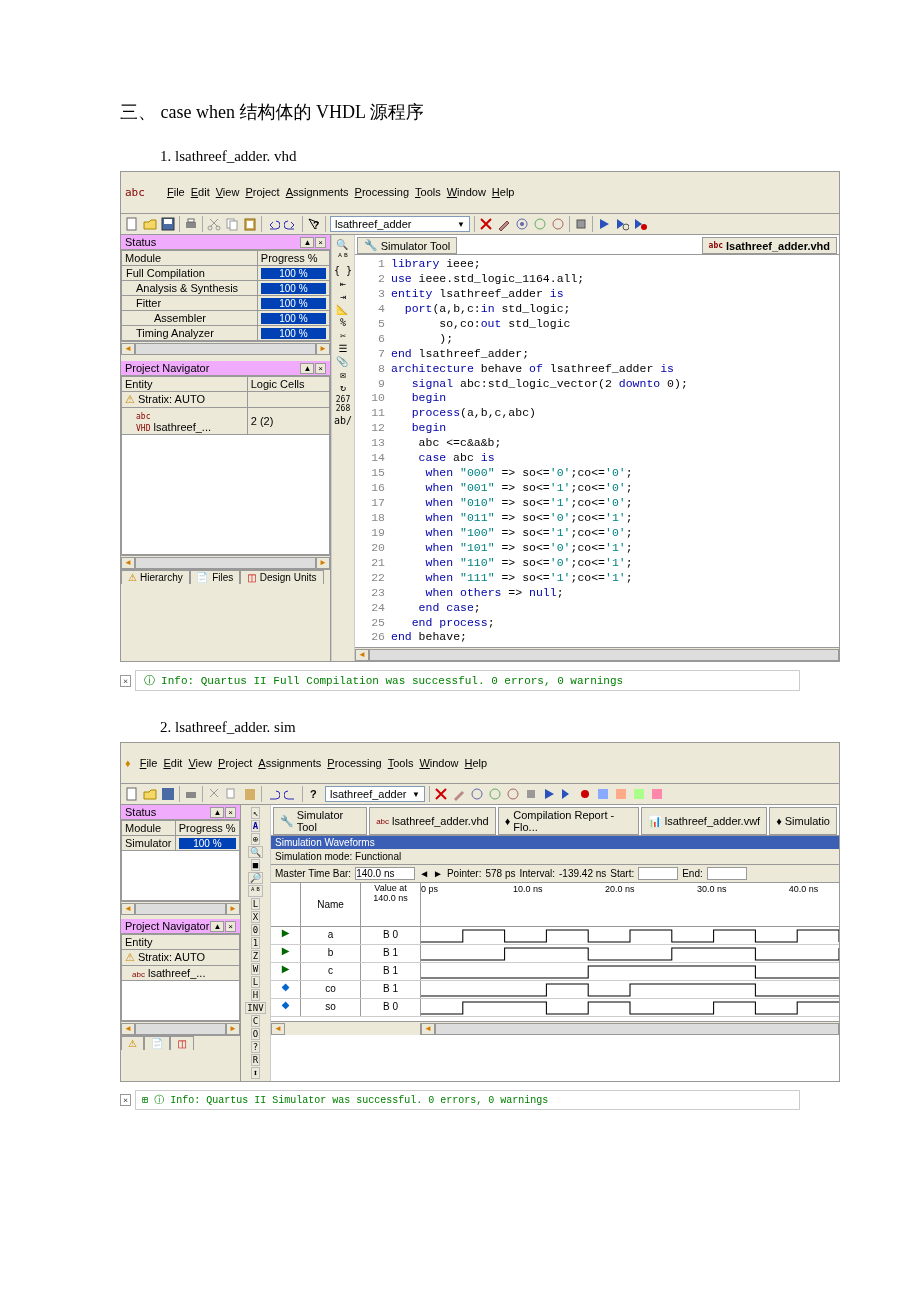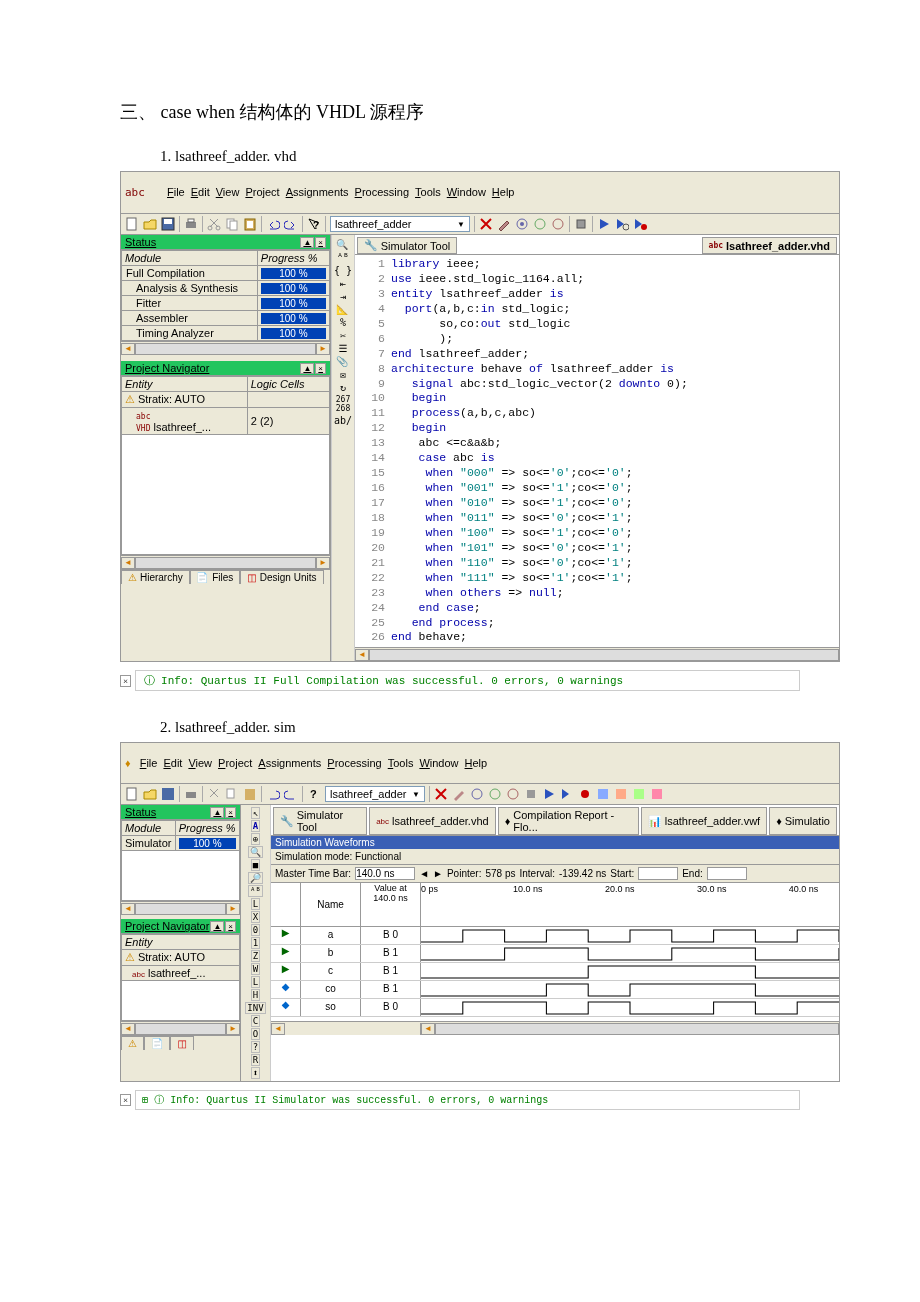--- a/index.html
+++ b/index.html
@@ -18,25 +18,25 @@
 .left-col { width: 210px; border-right: 1px solid #999; }
 .vtoolbar { width: 24px; border-left: 1px solid #ccc; border-right: 1px solid #ccc; display: flex; flex-direction: column; align-items: center; gap: 2px; padding: 4px 0; background: #ece9d8; }
 .vtoolbar span { font-size: 10px; font-family: monospace; }
 .code-area { flex: 1; background: #fff; display: flex; flex-direction: column; }
 .doc-tabs { display: flex; border-bottom: 1px solid #999; padding: 2px 2px 0 2px; gap: 2px; }
 .doc-tab { border: 1px solid #999; padding: 1px 6px; background: #ece9d8; display: flex; align-items: center; gap: 3px; font-size: 11px; }
 .code { font-family: "Courier New", monospace; font-size: 11.5px; padding: 2px 2px 2px 0; line-height: 1.3; white-space: pre; }
 .ln { color: #888; display: inline-block; width: 30px; text-align: right; margin-right: 6px; }
 .kw { color: #0000aa; }
 .str { color: #008080; }
-.panel-title { background: #22c55e; border-bottom: 1px solid #999; padding: 1px 4px; display: flex; justify-content: space-between; align-items: center; text-decoration: underline; }
+.panel-title { background: #f0abfc; border-bottom: 1px solid #999; padding: 1px 4px; display: flex; justify-content: space-between; align-items: center; }
 .panel-title .btns { display: flex; gap: 1px; }
 .panel-title .tb { border: 1px solid #999; font-size: 8px; padding: 0 2px; background: #ece9d8; }
 .status-tbl { width: 100%; border: 1px solid #999; font-size: 11px; border-collapse: collapse; }
-.status-tbl th { background: #ece9d8; border: 1px solid #999; font-weight: normal; padding: 1px 3px; text-align: left; font-style: italic; }
+.status-tbl th { background: #ece9d8; border: 1px solid #999; font-weight: normal; padding: 1px 3px; text-align: left; }
 .status-tbl td { border: 1px solid #999; padding: 1px 3px; }
 .prog { background: #0042b5; color: #fff; text-align: center; padding: 0 4px; font-size: 10px; }
 .scroll-strip { height: 14px; background: #ece9d8; border-top: 1px solid #999; display: flex; align-items: center; }
 .scroll-arrow { width: 14px; height: 12px; border: 1px solid #999; background: #ece9d8; display: flex; align-items: center; justify-content: center; font-size: 8px; color: #d47a00; }
 .bottom-tabs { display: flex; border-top: 1px solid #999; }
 .btab { border: 1px solid #999; padding: 1px 6px; background: #ece9d8; font-size: 10px; display: flex; gap: 3px; align-items: center; border-bottom: none; }
 .msgbar { background: #fff; padding: 2px 8px; display: flex; align-items: center; gap: 6px; color: #008000; font-family: "Courier New", monospace; font-size: 11px; }
 .msgbar-wrap { display: flex; align-items: center; gap: 4px; }
 .wave-area { flex: 1; display: flex; flex-direction: column; background: #fff; }
 .sim-timebar { display: flex; align-items: center; gap: 4px; padding: 2px 4px; font-size: 10px; background: #ece9d8; border-bottom: 1px solid #999; }
@@ -173,21 +173,21 @@
                 <div class="prog">100 %</div>
               </td>
             </tr>
             <tr>
               <td style="padding-left:14px">Fitter</td>
               <td>
                 <div class="prog">100 %</div>
               </td>
             </tr>
             <tr>
-              <td style="padding-left:14px">Assembler</td>
+              <td style="padding-left:32px">Assembler</td>
               <td>
                 <div class="prog">100 %</div>
               </td>
             </tr>
             <tr>
               <td style="padding-left:14px">Timing Analyzer</td>
               <td>
                 <div class="prog">100 %</div>
               </td>
             </tr>

